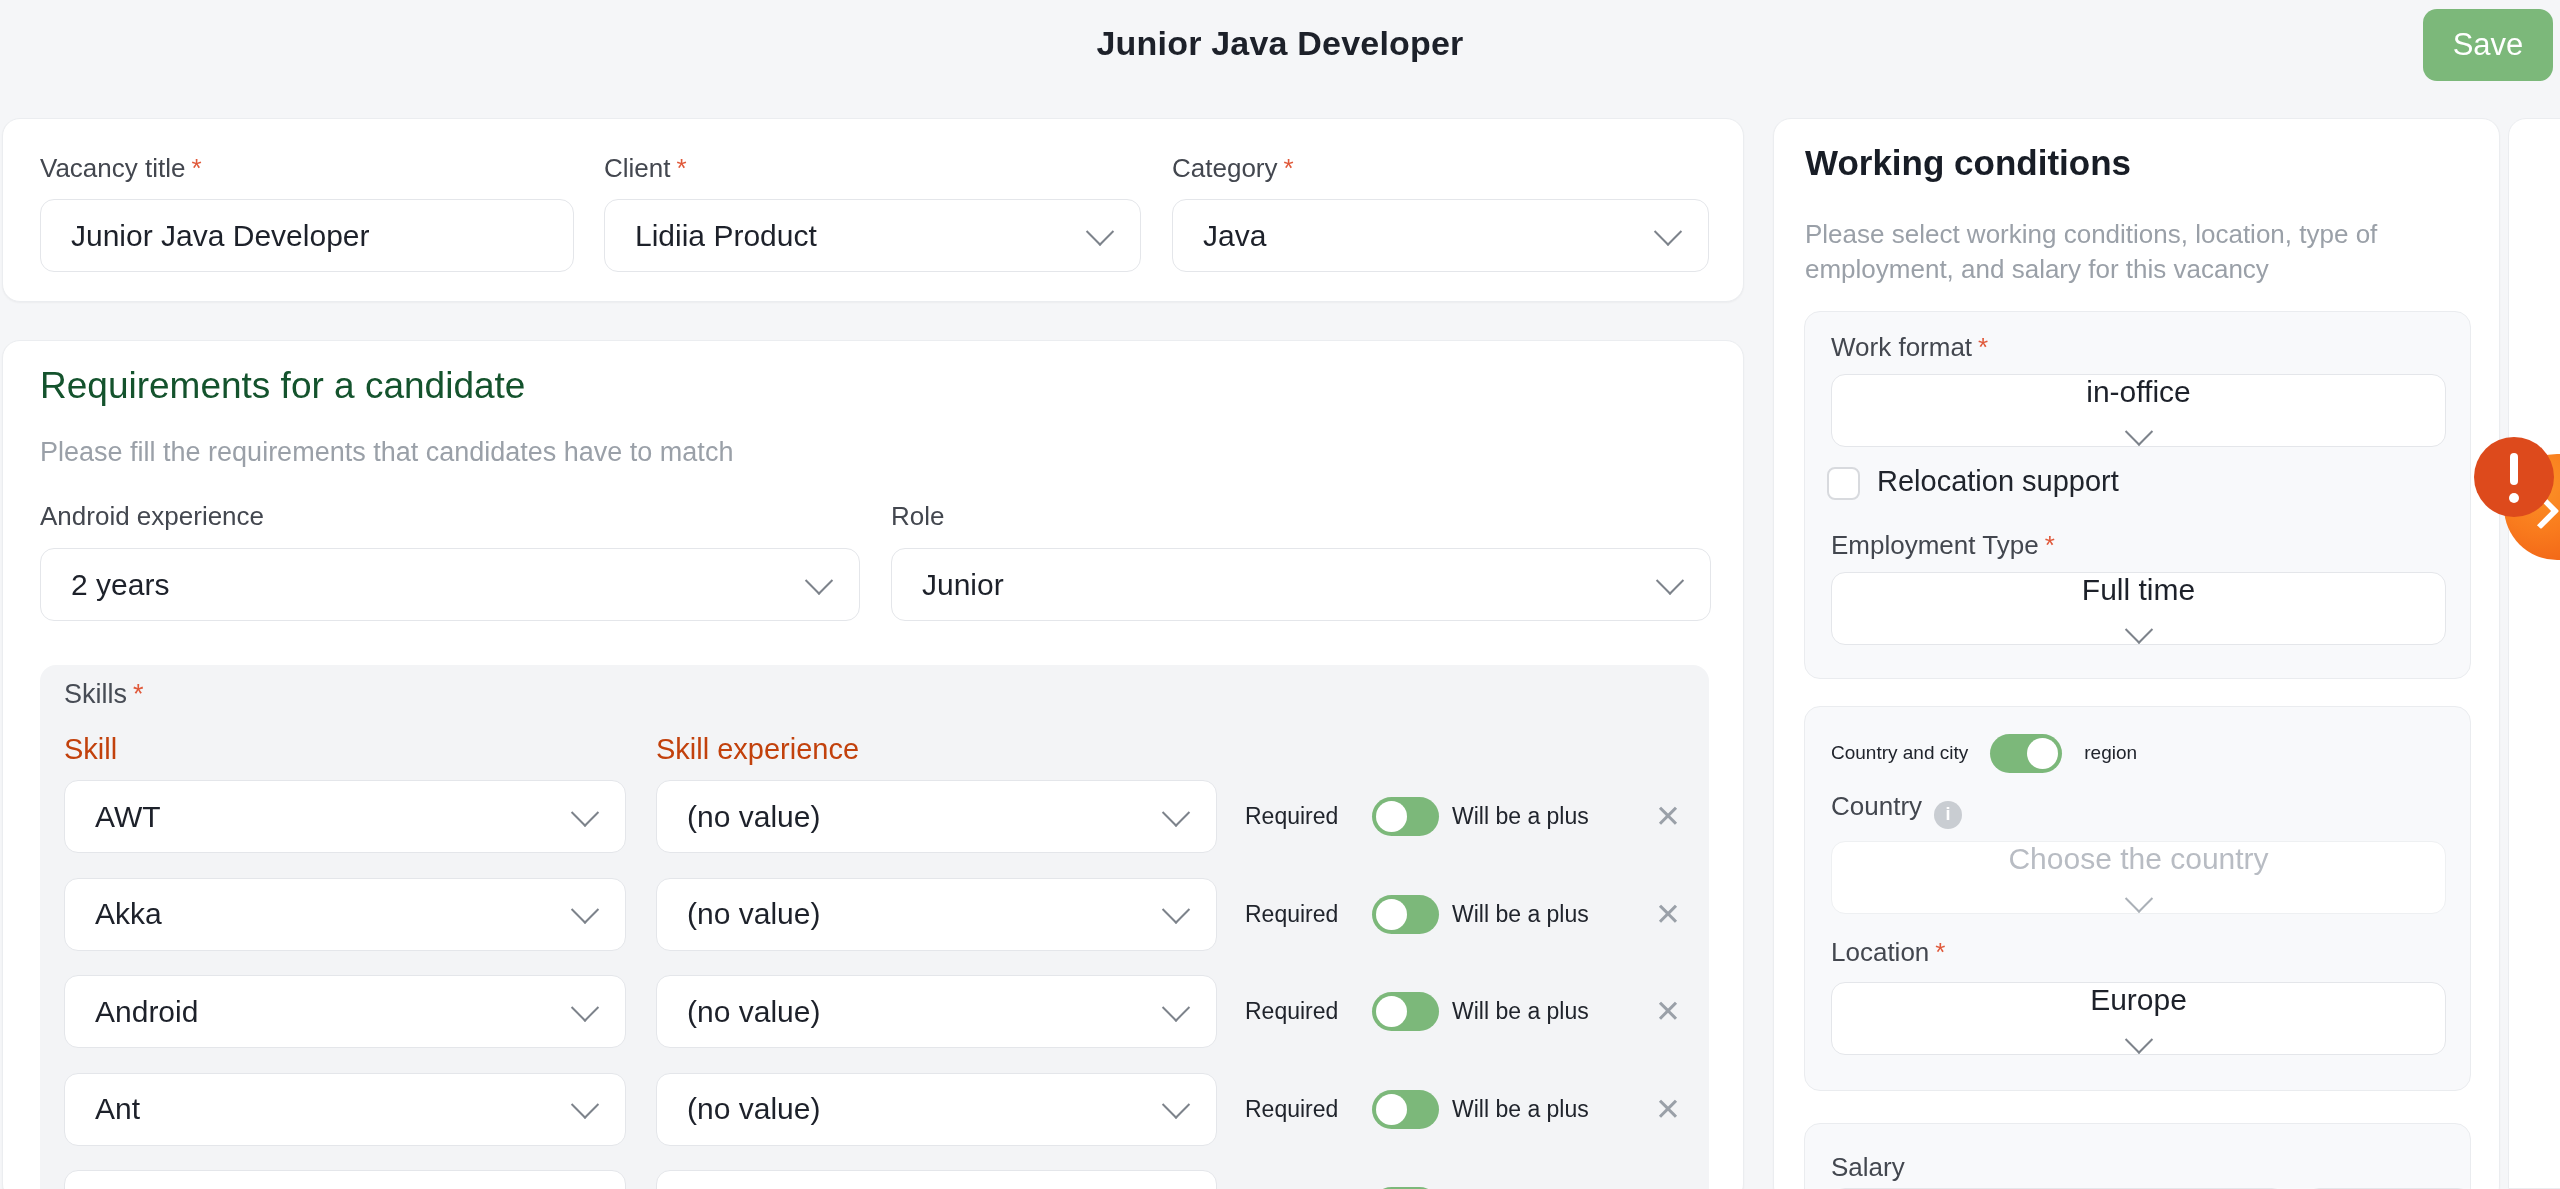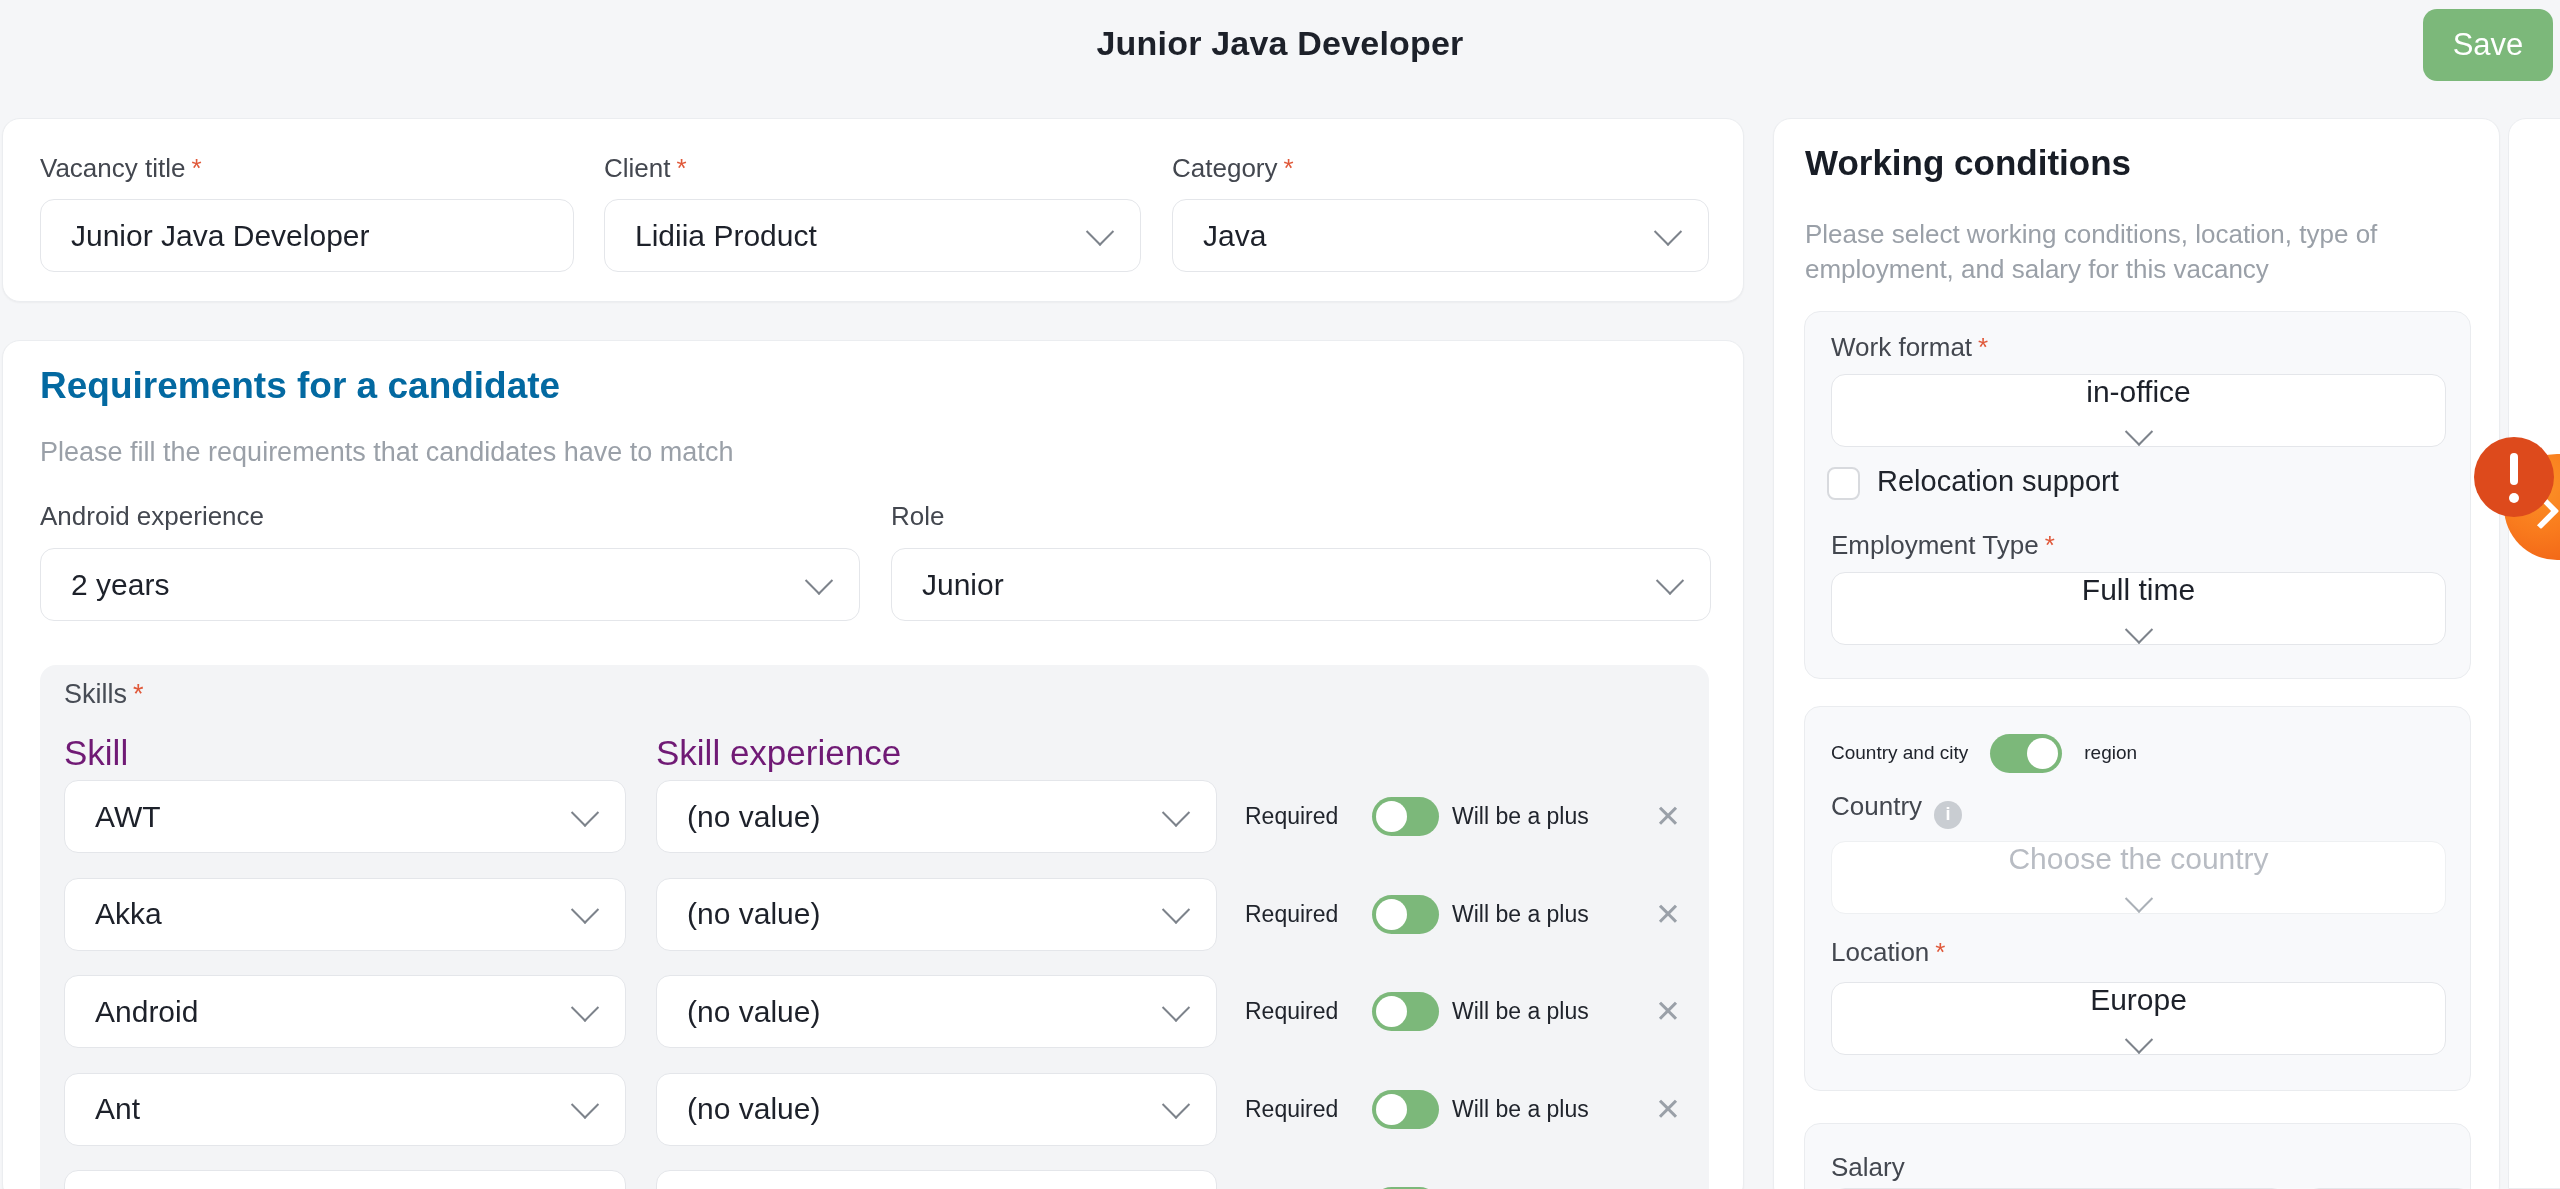--- a/index.html
+++ b/index.html
@@ -46,27 +46,27 @@
   .chev{width:20px;height:20px;border-right:2.5px solid #7d838b;border-bottom:2.5px solid #7d838b;
     transform:rotate(45deg) translate(-3px,-3px);flex:0 0 auto;}
   .select.disabled{border-color:#eef0f2;color:var(--placeholder);cursor:default;}
   .select.disabled .chev{border-color:#aab0b7;}
 
   
   .card1 .f-label{top:34px;}
   .card1 .text-input,.card1 .select{top:80px;}
 
   
-  .sec-title{position:absolute;left:37px;top:24px;font-size:37px;font-weight:700;color:#0369a1;}
+  .sec-title{position:absolute;left:37px;top:24px;font-size:37px;font-weight:400;color:#14532d;}
   .sec-sub{position:absolute;left:37px;top:96px;font-size:27px;color:var(--muted);}
   .skills-box{position:absolute;left:37px;top:324px;width:1669px;height:560px;background:var(--section-bg);
     border-radius:16px;}
   .skills-head{position:absolute;left:24px;top:14px;font-size:27px;color:#474c55;}
   .skills-head .req{color:var(--asterisk);margin-left:6px;}
-  .col-label{position:absolute;top:68px;font-size:35px;color:#701a75;}
+  .col-label{position:absolute;top:68px;font-size:29px;color:#c2410c;}
   .skill-row{position:absolute;left:0;width:1669px;height:73px;}
   .skill-row .select{top:0;}
   .skill-row .sk{left:24px;width:562px;}
   .skill-row .ex{left:616px;width:561px;}
   .row-text{position:absolute;top:0;height:73px;display:flex;align-items:center;font-size:23px;color:var(--ink);white-space:nowrap;}
   .req-label{left:1205px;}
   .plus-label{left:1412px;}
   .toggle{position:absolute;width:67px;height:39px;border-radius:20px;background:var(--accent);cursor:pointer;}
   .skill-row .toggle{left:1332px;top:17px;}
   .toggle .knob{position:absolute;top:4px;width:31px;height:31px;border-radius:50%;background:#fff;}

